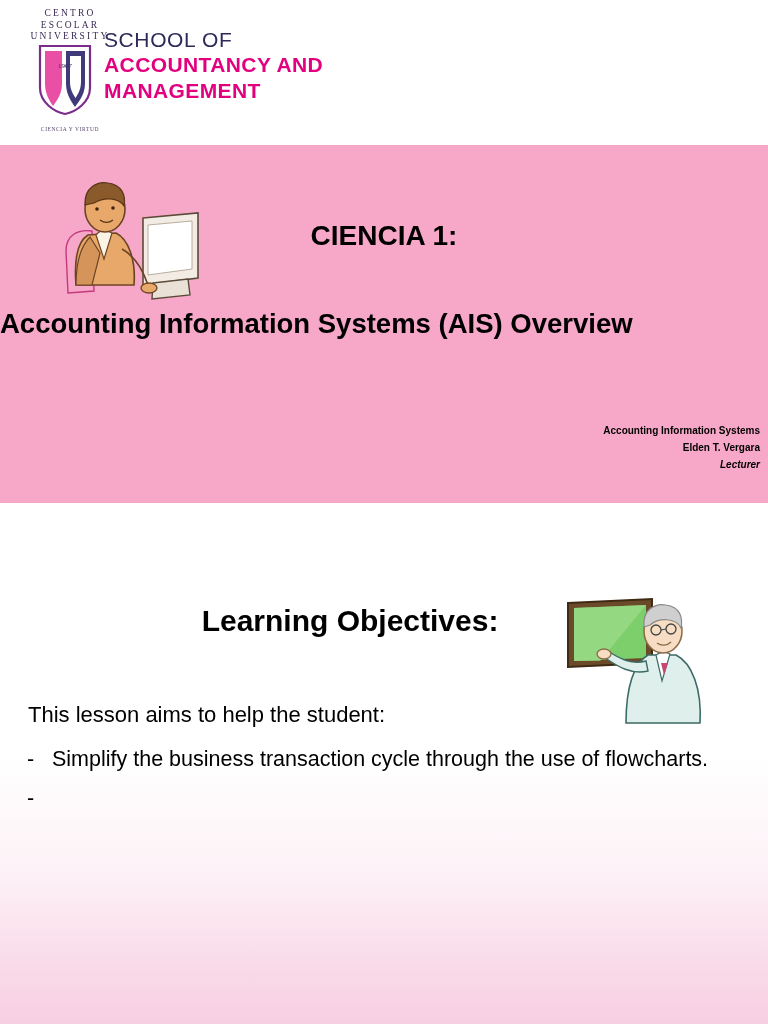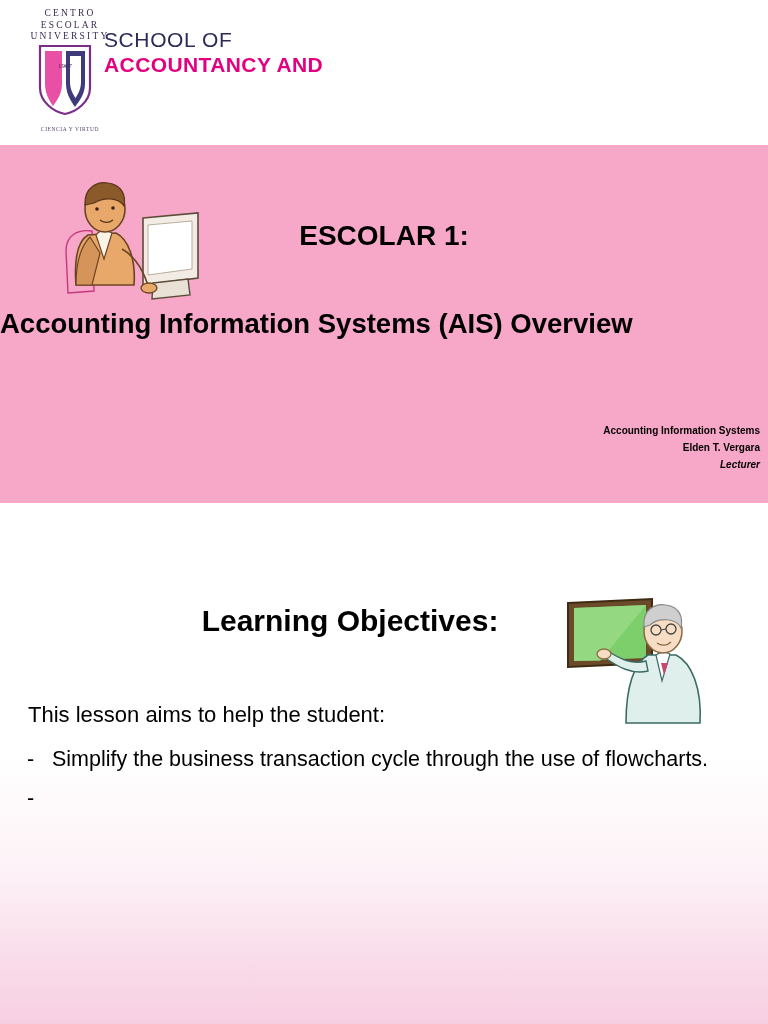--- a/index.html
+++ b/index.html
@@ -144,20 +144,21 @@
           <path d="M34 12 H45 V38 C45 47 40 53 39.5 54 C39 53 34 47 34 38 Z" fill="#ffffff"></path>
           <text x="29" y="24" font-family="Liberation Serif, serif" font-size="7" fill="#3d2b56" text-anchor="middle">1907</text>
         </svg>
 
         <div class="logo-bottom-text">CIENCIA Y VIRTUD</div>
       </div>
 
       <div class="school-text">
         <div class="school-line1">SCHOOL OF</div>
         <div class="school-line2">ACCOUNTANCY AND</div>
+        <div class="school-line3">MANAGEMENT</div>
       </div>
     </div>
 
     <div class="pink-band">
 
       <svg class="clipart1" viewBox="0 0 170 140">
 
         <path d="M95 45 L150 40 L150 105 L95 112 Z" fill="#f2ece4" stroke="#5b4b3a" stroke-width="1.6"></path>
         <path d="M100 52 L144 48 L144 96 L100 102 Z" fill="#ffffff" stroke="#b9ad9c" stroke-width="1"></path>
         <path d="M105 110 L140 106 L142 122 L104 126 Z" fill="#e9e1d6" stroke="#5b4b3a" stroke-width="1.4"></path>
@@ -171,21 +172,21 @@
         <ellipse cx="57" cy="36" rx="20" ry="23" fill="#e8a86a" stroke="#6b4423" stroke-width="1.6"></ellipse>
         <path d="M37 32 C36 14 50 8 60 10 C74 12 78 22 76 33 C70 24 56 24 46 30 Z" fill="#8b5a2b" stroke="#5a3418" stroke-width="1.2"></path>
         <circle cx="49" cy="36" r="1.8" fill="#3a2410"></circle>
         <circle cx="65" cy="35" r="1.8" fill="#3a2410"></circle>
         <path d="M52 47 C56 50 61 50 65 47" stroke="#5a3418" stroke-width="1.3" fill="none"></path>
 
         <path d="M74 76 C88 84 96 100 100 112" stroke="#6b4423" stroke-width="1.6" fill="none"></path>
         <ellipse cx="101" cy="115" rx="8" ry="5" fill="#e8a86a" stroke="#6b4423" stroke-width="1.3"></ellipse>
       </svg>
 
-      <div class="module-title">ESCOLAR 1:</div>
+      <div class="module-title">CIENCIA 1:</div>
       <div class="module-subtitle">Accounting Information Systems (AIS) Overview</div>
 
       <div class="credits">
         <div class="c1">Accounting Information Systems</div>
         <div class="c2">Elden T. Vergara</div>
         <div class="c3">Lecturer</div>
       </div>
     </div>
 
   </div>

